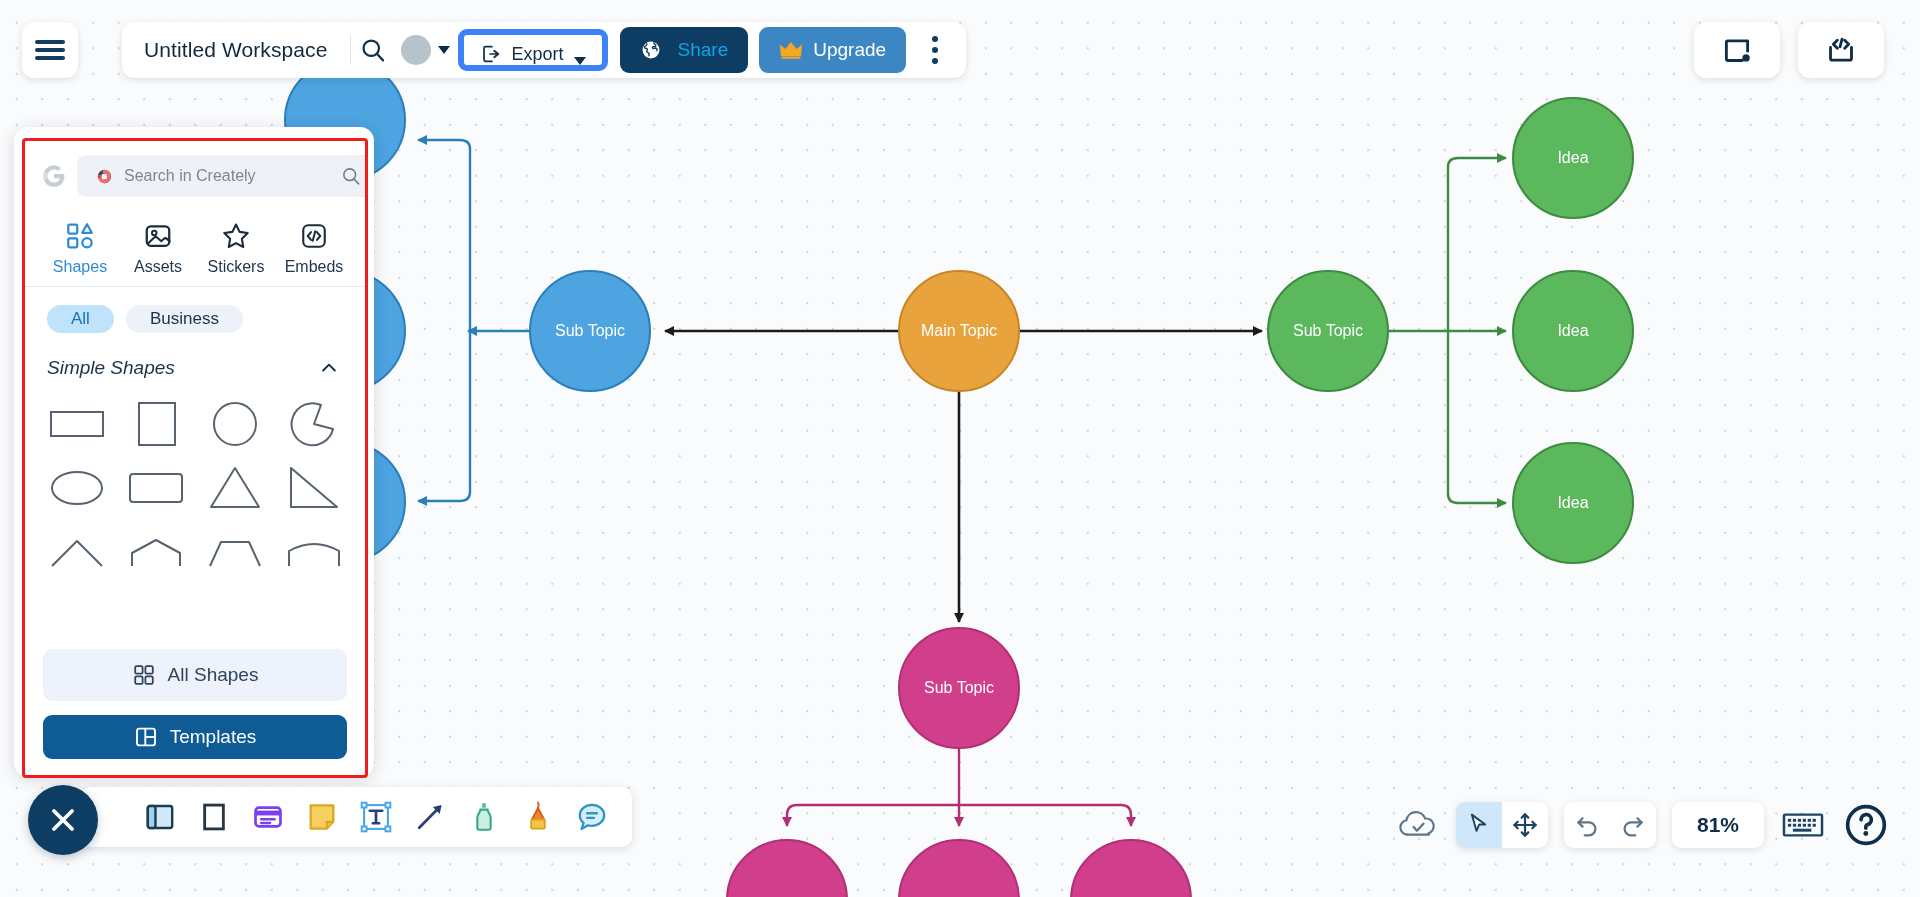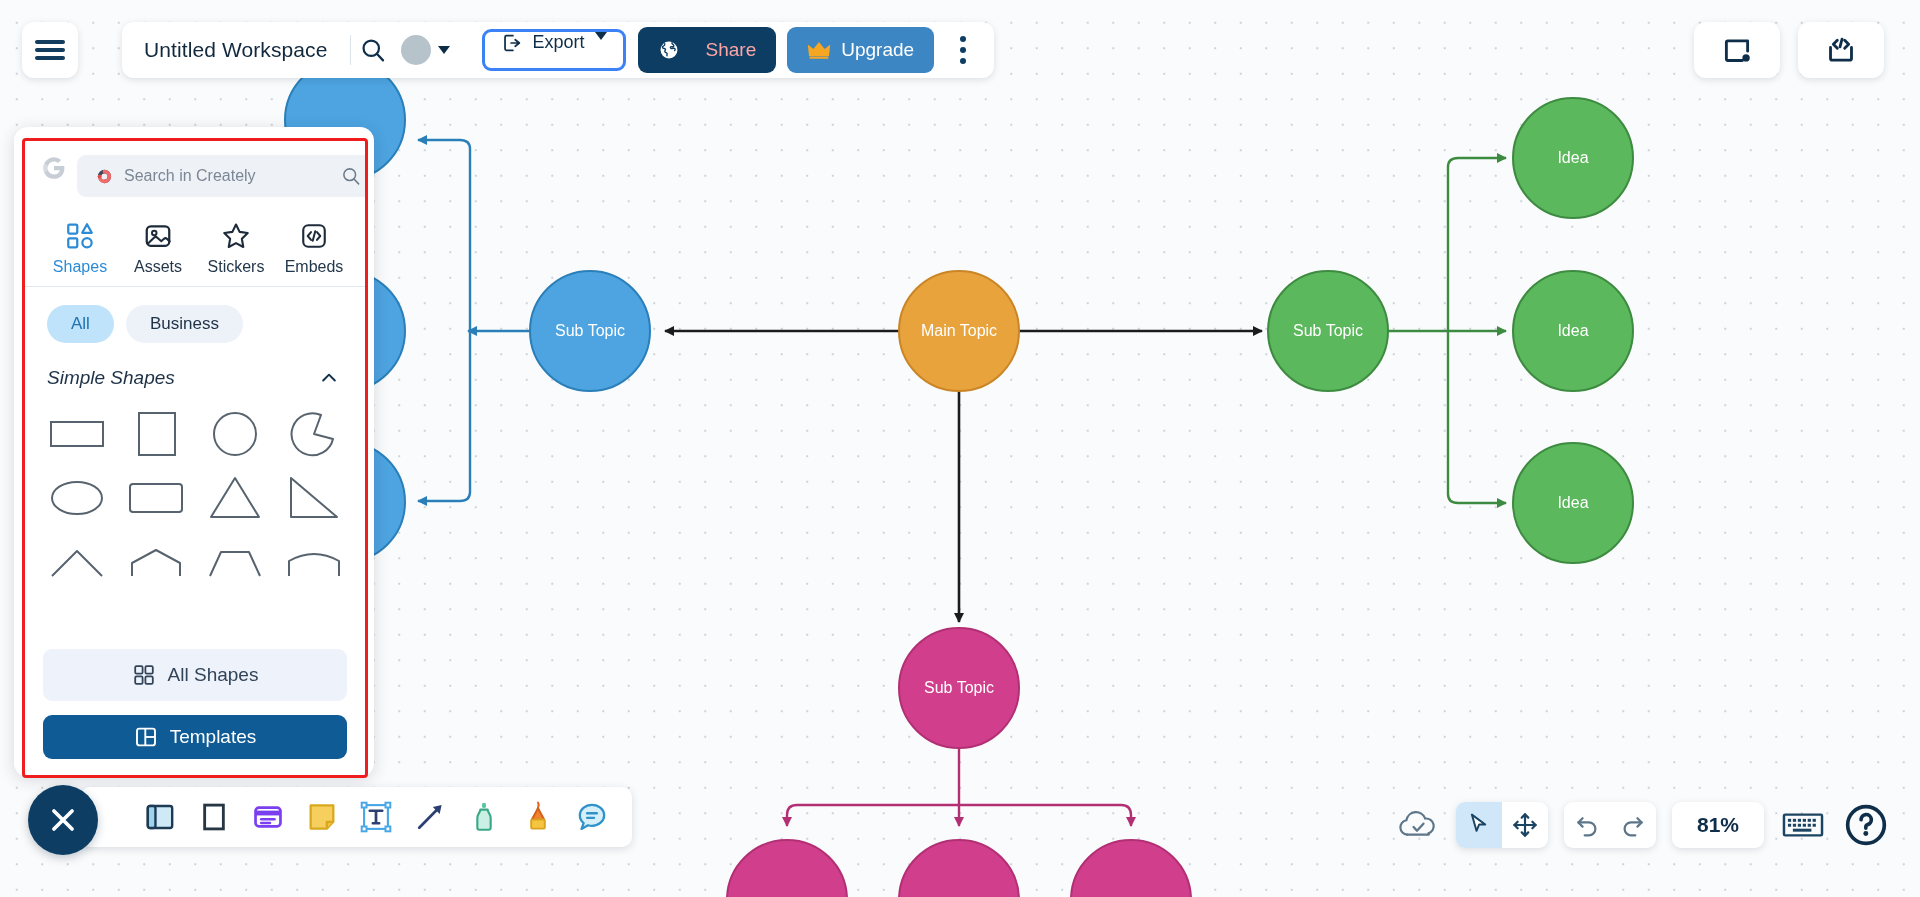--- a/index.html
+++ b/index.html
@@ -60,29 +60,29 @@
   .avatar {
     width: 30px; height: 30px; border-radius: 50%;
     background: #b7c3cb;
   }
   .caret-dn {
     width: 0; height: 0;
     border-left: 6px solid transparent; border-right: 6px solid transparent;
     border-top: 8px solid #0d2c47;
   }
   .export-btn {
-    display:flex; align-items:flex-start; gap: 10px;
-    height: 42px; padding: 0 16px; margin-left: 24px;
-    border: 3px solid #3b82f6; border-radius: 9px;
+    display:flex; align-items:flex-end; gap: 10px;
+    height: 42px; padding: 0 16px; margin-left: 0;
+    border: 6px solid #3b82f6; border-radius: 9px;
     background: #fff; color: #0f2e49; font-size: 18px; cursor: pointer;
   }
   .share-btn {
-    display:flex; align-items:center; gap: 26px;
+    display:flex; align-items:center; gap: 16px;
     height: 46px; padding: 0 20px; margin-left: 12px;
-    border-radius: 9px; background: #0d3d63; color:#fca5a5;
+    border-radius: 9px; background: #0d3d63; color:#0ea5e9;
     font-size: 19px; cursor: pointer;
   }
   .upgrade-btn {
     display:flex; align-items:center; gap: 10px;
     height: 46px; padding: 0 20px; margin-left: 11px;
     border-radius: 9px; background: #3c86c4; color:#fff;
     font-size: 19px; cursor: pointer;
   }
   .kebab {
     width: 42px; height: 42px; margin-left: 8px;
@@ -109,21 +109,21 @@
     box-shadow: 0 3px 16px rgba(16,38,64,.16);
   }
   .panel {
     position: absolute; left: 22px; top: 138px;
     width: 346px; height: 640px;
     background: #ffffff; border: 3px solid #ef1d1d; border-radius: 4px;
     overflow: hidden;
     display: flex; flex-direction: column;
   }
   .panel-search-row {
-    display:flex; gap: 10px;
+    display:flex; align-items:center; gap: 10px;
     padding: 14px 16px 12px 16px;
   }
   .g-logo { width: 26px; height: 26px; flex: 0 0 26px; }
   .search-box {
     flex: 1; height: 42px; border-radius: 9px; background: #eef2f7;
     display:flex; align-items:center; padding: 0 12px; gap: 9px; cursor: text;
   }
   .creately-mark { width: 26px; height: 17px; flex: 0 0 26px; }
   .search-input {
     flex: 1; border: none; background: transparent; outline: none;
@@ -138,21 +138,21 @@
   .cat-tab {
     flex: 1; display:flex; flex-direction:column; align-items:center; gap: 7px;
     padding: 6px 0 10px 0; cursor: pointer;
   }
   .cat-tab .ct-label { font-size: 16px; color: #23374b; }
   .cat-tab.active .ct-label { color: #2c8bd6; }
   .tabs-underline { height: 1px; background: #e3e8ee; margin: 0 0 0 0; }
 
   .filter-row { display:flex; gap: 12px; padding: 18px 16px 4px 22px; }
   .chip {
-    height: 38px; padding: 12px 24px; border-radius: 21px;
+    height: 28px; padding: 12px 24px; border-radius: 21px;
     display:flex; align-items:center; font-size: 17px;
     background: #edf2f9; color:#1d3147; cursor: pointer;
   }
   .chip.active { background: #bfe3fb; color: #2073ae; }
 
   .section-head {
     display:flex; align-items:center; justify-content:space-between;
     padding: 20px 26px 4px 22px;
     font-style: italic;
   }

